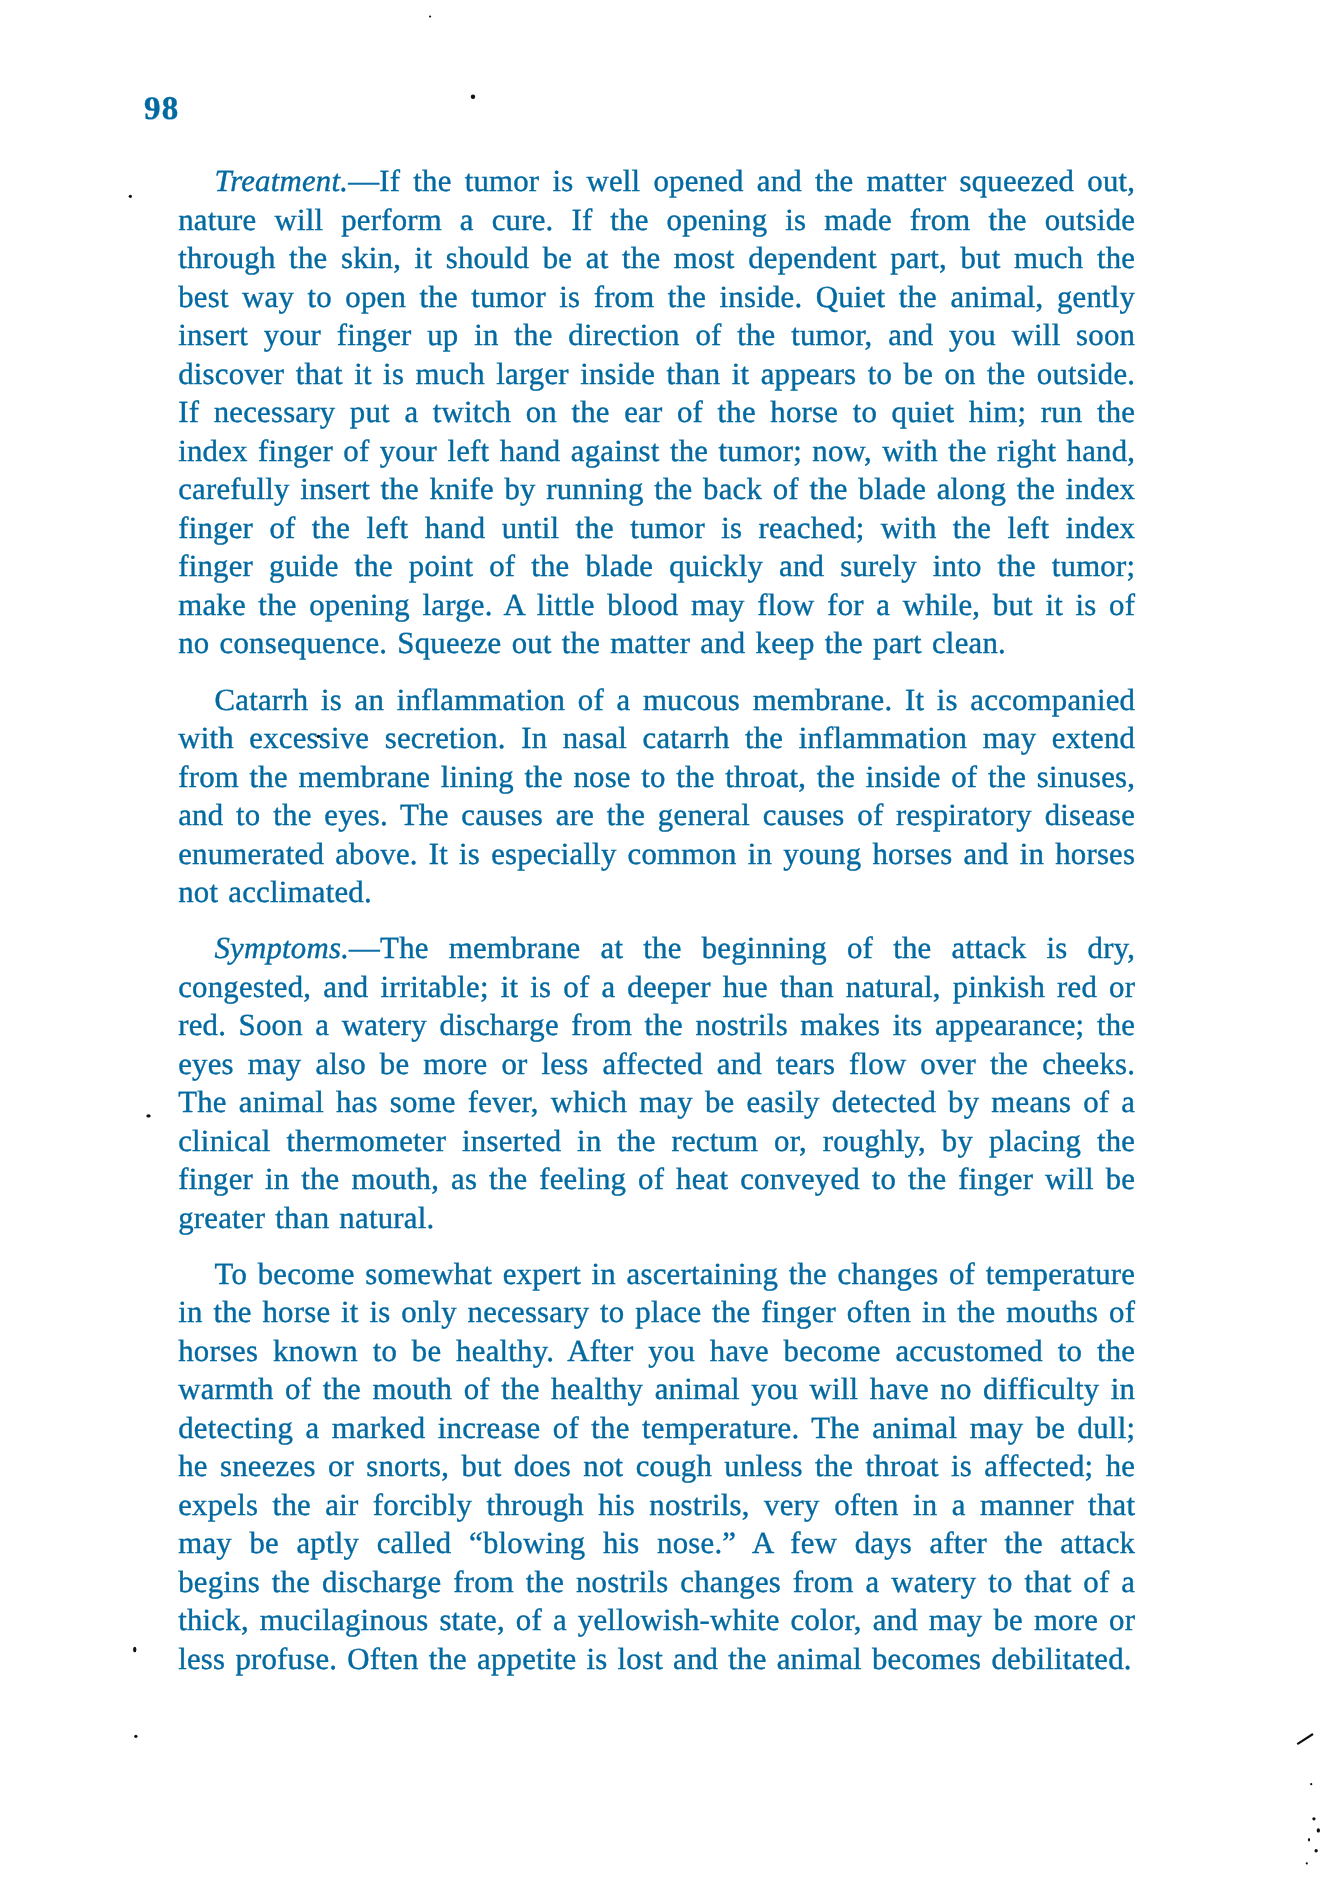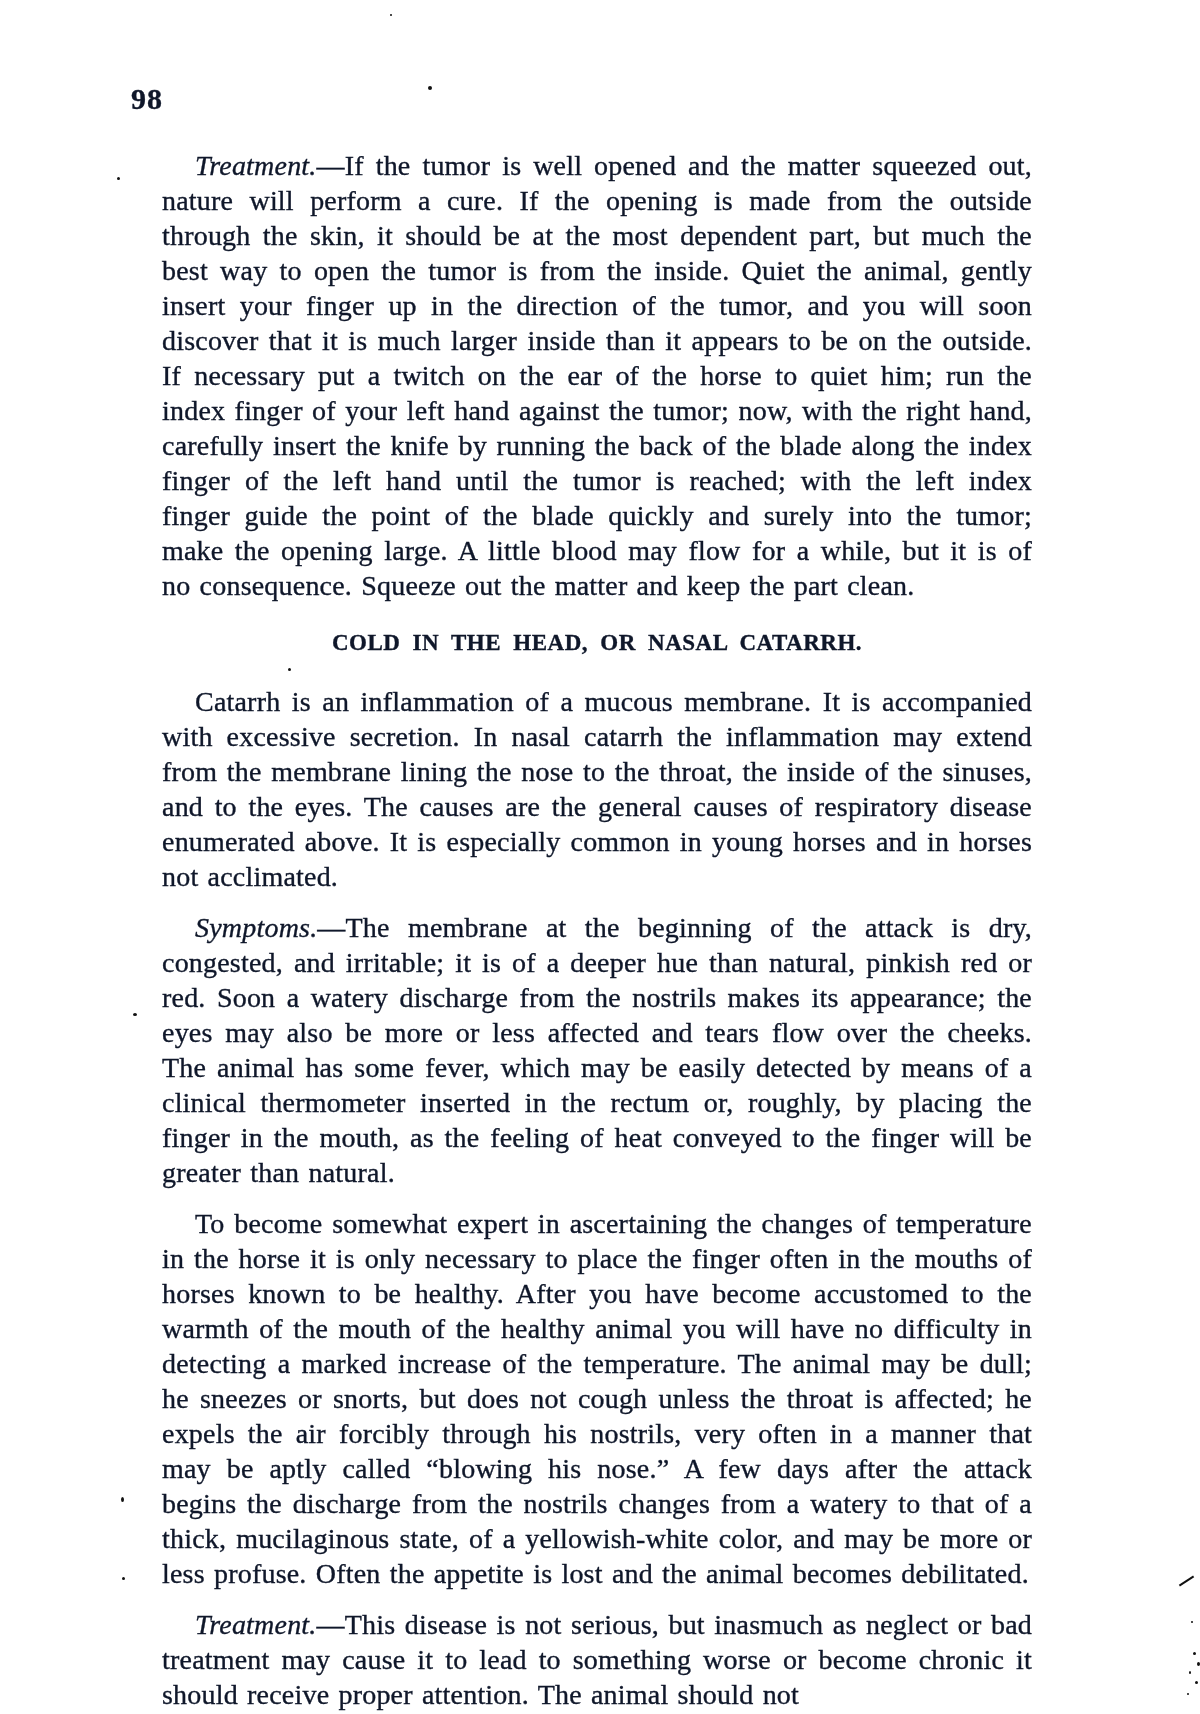--- a/index.html
+++ b/index.html
@@ -7,21 +7,21 @@
     padding: 0;
     background: #ffffff;
   }
   .page {
     position: relative;
     width: 1200px;
     height: 1714px;
     background: #ffffff;
     overflow: hidden;
     font-family: "Liberation Serif", "DejaVu Serif", serif;
-    color: #0f172a;
+    color: #0369a1;
     -webkit-text-stroke: 0.35px currentColor;
   }
   .page-number {
     position: absolute;
     top: 82px;
     left: 131px;
     font-size: 30px;
     font-weight: bold;
     letter-spacing: 1px;
   }
@@ -83,29 +83,27 @@
 
 <div class="page">
 
   <div class="page-number">98</div>
 
 
   <div class="text-column">
 
     <p class="para"><span class="lead">Treatment.</span><span>—If the tumor is well opened and the matter squeezed out, nature will perform a cure. If the opening is made from the outside through the skin, it should be at the most dependent part, but much the best way to open the tumor is from the inside. Quiet the animal, gently insert your finger up in the direction of the tumor, and you will soon discover that it is much larger inside than it appears to be on the outside. If necessary put a twitch on the ear of the horse to quiet him; run the index finger of your left hand against the tumor; now, with the right hand, carefully insert the knife by running the back of the blade along the index finger of the left hand until the tumor is reached; with the left index finger guide the point of the blade quickly and surely into the tumor; make the opening large. A little blood may flow for a while, but it is of no consequence. Squeeze out the matter and keep the part clean.</span></p>
 
-    <h2 class="section-heading">COLD IN THE HEAD, OR NASAL CATARRH.</h2>
 
     <p class="para">Catarrh is an inflammation of a mucous membrane. It is accompanied with excessive secretion. In nasal catarrh the inflammation may extend from the membrane lining the nose to the throat, the inside of the sinuses, and to the eyes. The causes are the general causes of respiratory disease enumerated above. It is especially common in young horses and in horses not acclimated.</p>
 
     <p class="para"><span class="lead">Symptoms.</span><span>—The membrane at the beginning of the attack is dry, congested, and irritable; it is of a deeper hue than natural, pinkish red or red. Soon a watery discharge from the nostrils makes its appearance; the eyes may also be more or less affected and tears flow over the cheeks. The animal has some fever, which may be easily detected by means of a clinical thermometer inserted in the rectum or, roughly, by placing the finger in the mouth, as the feeling of heat conveyed to the finger will be greater than natural.</span></p>
 
     <p class="para">To become somewhat expert in ascertaining the changes of temperature in the horse it is only necessary to place the finger often in the mouths of horses known to be healthy. After you have become accustomed to the warmth of the mouth of the healthy animal you will have no difficulty in detecting a marked increase of the temperature. The animal may be dull; he sneezes or snorts, but does not cough unless the throat is affected; he expels the air forcibly through his nostrils, very often in a manner that may be aptly called “blowing his nose.” A few days after the attack begins the discharge from the nostrils changes from a watery to that of a thick, mucilaginous state, of a yellowish-white color, and may be more or less profuse. Often the appetite is lost and the animal becomes debilitated.</p>
 
-    <p class="para"><span class="lead">Treatment.</span><span>—This disease is not serious, but inasmuch as neglect or bad treatment may cause it to lead to something worse or become chronic it should receive proper attention. The animal should not</span></p>
 
   </div>
 
   <div class="speck" style="left:428px; top:86px;  width:4px; height:4px;"></div>
   <div class="speck" style="left:390px; top:14px;  width:2px; height:2px;"></div>
   <div class="speck" style="left:117px; top:177px; width:3px; height:3px;"></div>
   <div class="speck" style="left:288px; top:668px; width:3px; height:3px;"></div>
   <div class="speck" style="left:133px; top:1013px; width:4px; height:3px;"></div>
   <div class="speck" style="left:121px; top:1497px; width:3px; height:5px;"></div>
   <div class="speck" style="left:122px; top:1577px; width:3px; height:3px;"></div>

